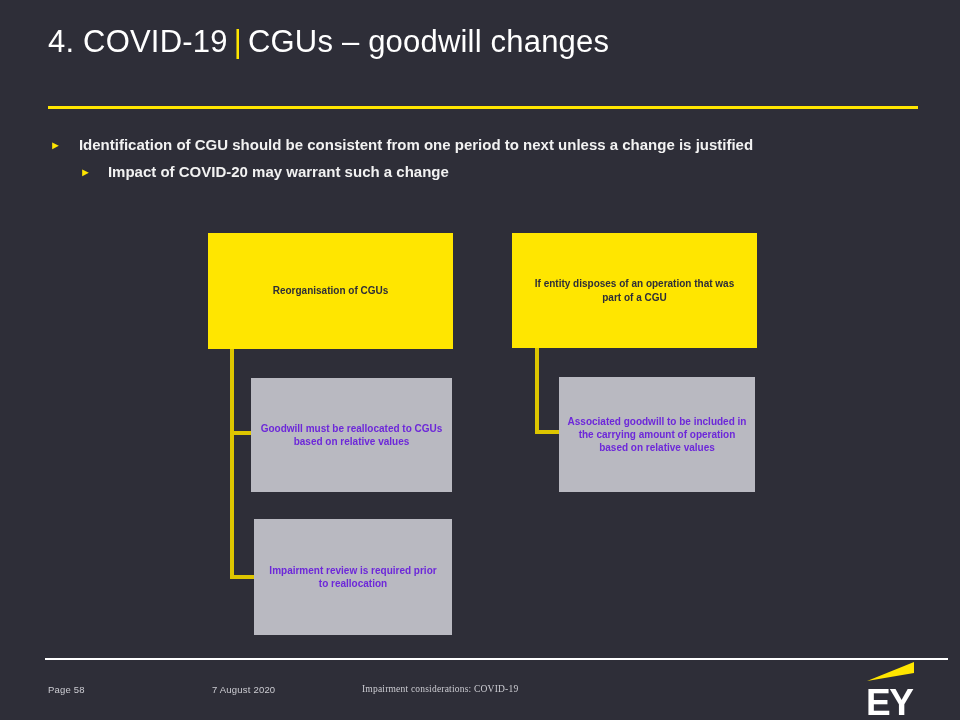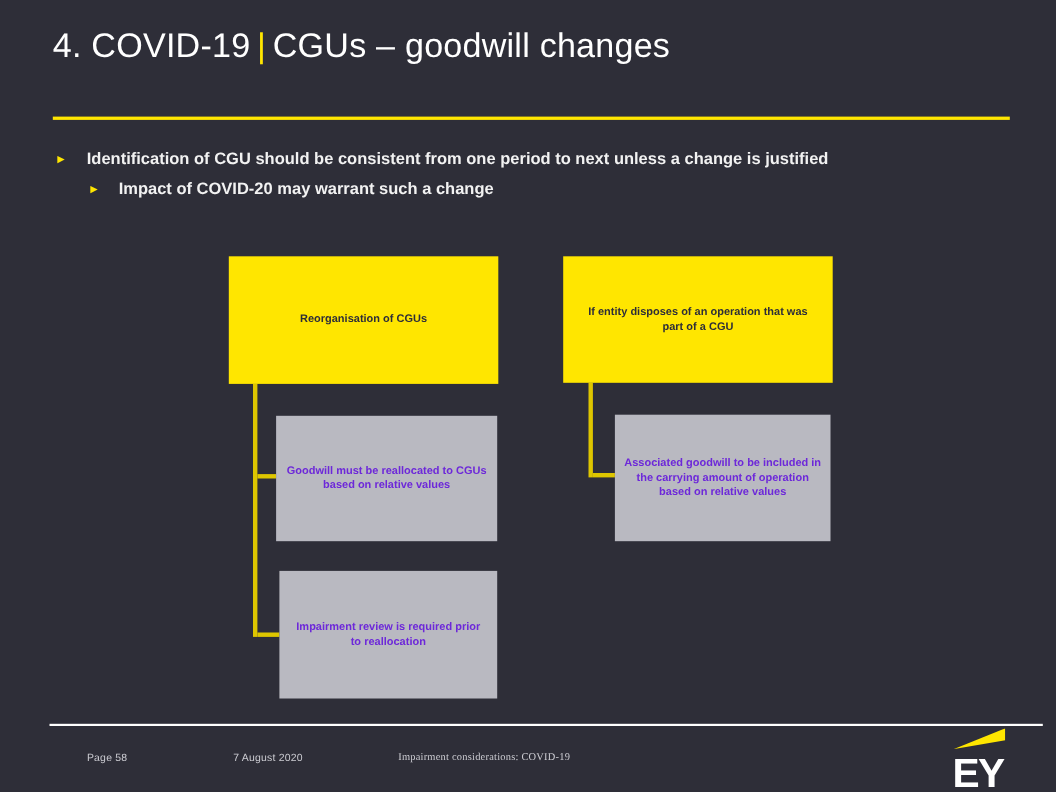--- a/index.html
+++ b/index.html
@@ -100,21 +100,21 @@
     width: 903px; height: 2px;
     background: #FFFFFF;
   }
   .footer-text {
     position: absolute;
     top: 684px;
     font-size: 9.5px;
     color: #CCCCD2;
     letter-spacing: 0.2px;
   }
-  #footer-page  { left: 48px; margin-left: 31px; }
+  #footer-page  { left: 48px; }
   #footer-date  { left: 212px; }
   #footer-title { left: 362px; font-family: Liberation Serif, serif; }
 
   .ey-logo {
     position: absolute;
     left: 866px; top: 660px;
     width: 52px; height: 54px;
   }
   .ey-beam {
     position: absolute;

